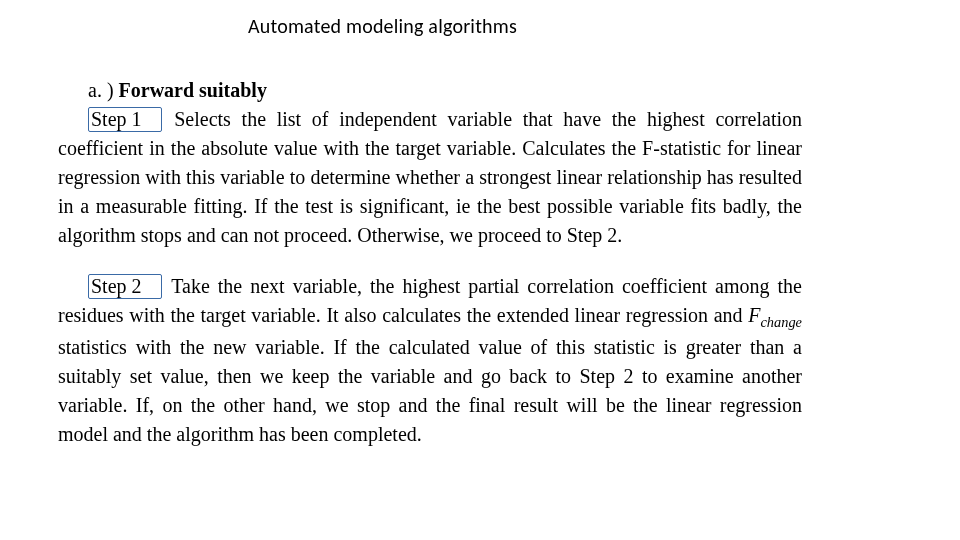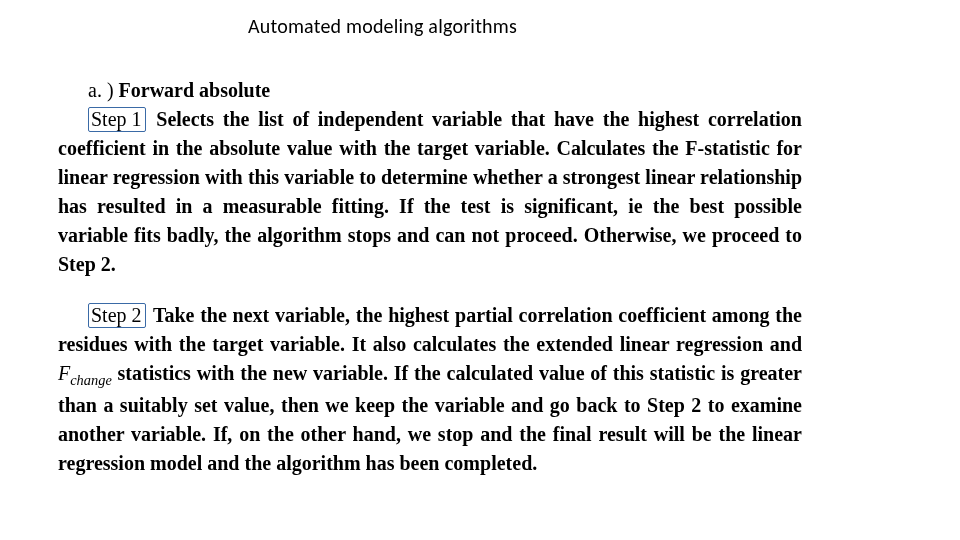--- a/index.html
+++ b/index.html
@@ -40,47 +40,46 @@
     margin: 0 0 22px 0;
   }
   .indent {
     display: inline-block;
     width: 30px;
   }
   .step-box {
     display: inline-block;
     border: 1px solid #3a6aa6;
     border-radius: 2px;
-    padding: 0 3px 0 2px;
+    padding: 0 19px 0 2px;
     margin-right: 2px;
     line-height: 1.15;
   }
   .step-label {
   }
   .f-sub {
     font-style: italic;
   }
   .f-sub sub {
     font-size: 0.72em;
   }
   .body-text {
     display: inline;
-    font-weight: bold;
   }
 </style>
 </head>
 <body>
 
 <div class="page">
 
   <div class="title">Automated modeling algorithms</div>
 
   <div class="para">
     <span class="indent"></span><span class="section-label">a. )</span>
-    <span class="section-head">Forward absolute</span><br>
+    <span class="section-head">Forward suitably</span><br>
     <span class="indent"></span><span class="step-box"><span class="step-label">Step 1</span></span><span class="body-text"> Selects the list of independent variable that have the highest correlation coefficient in the absolute value with the target variable. Calculates the F-statistic for linear regression with this variable to determine whether a strongest linear relationship has resulted in a measurable fitting. If the test is significant, ie the best possible variable fits badly, the algorithm stops and can not proceed. Otherwise, we proceed to Step 2.</span>
   </div>
 
   <div class="para">
     <span class="indent"></span><span class="step-box"><span class="step-label">Step 2</span></span><span class="body-text"> Take the next variable, the highest partial correlation coefficient among the residues with the target variable. It also calculates the extended linear regression and </span><span class="f-sub"><span>F</span><sub>change</sub></span><span class="body-text"> statistics with the new variable. If the calculated value of this statistic is greater than a suitably set value, then we keep the variable and go back to Step 2 to examine another variable. If, on the other hand, we stop and the final result will be the linear regression model and the algorithm has been completed.</span>
   </div>
 
 </div>
 
 </body></html>

